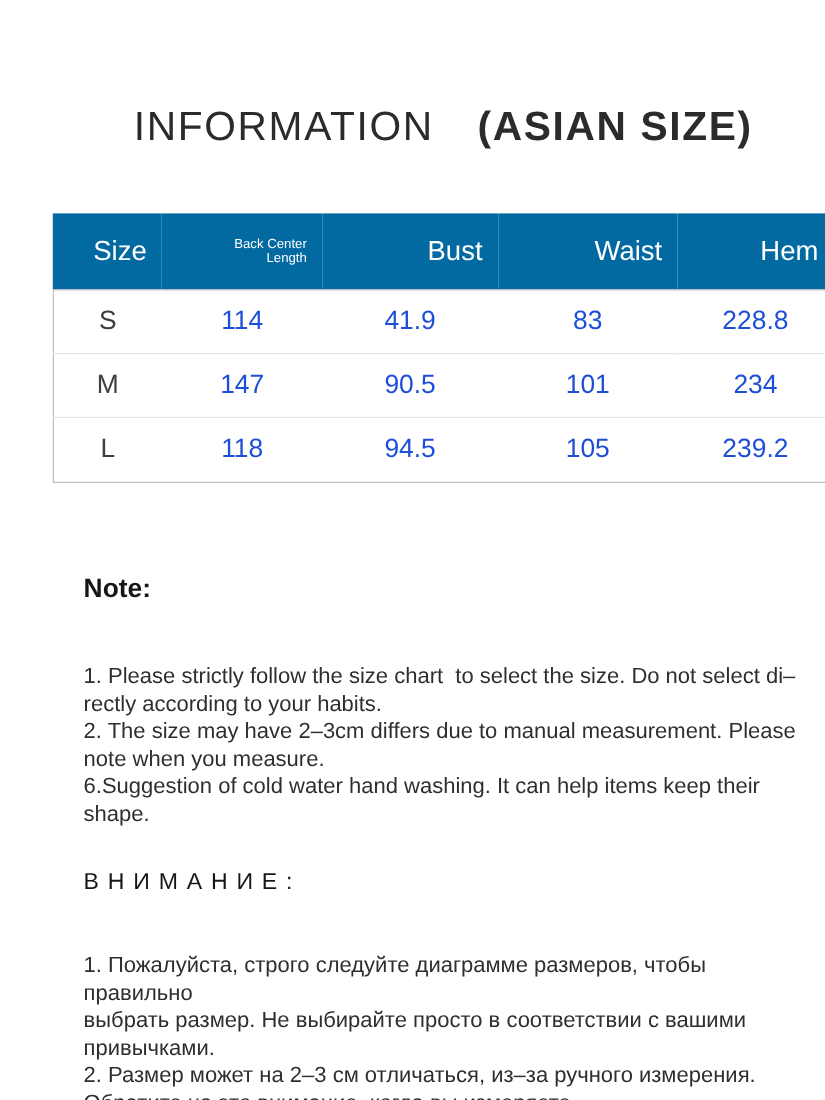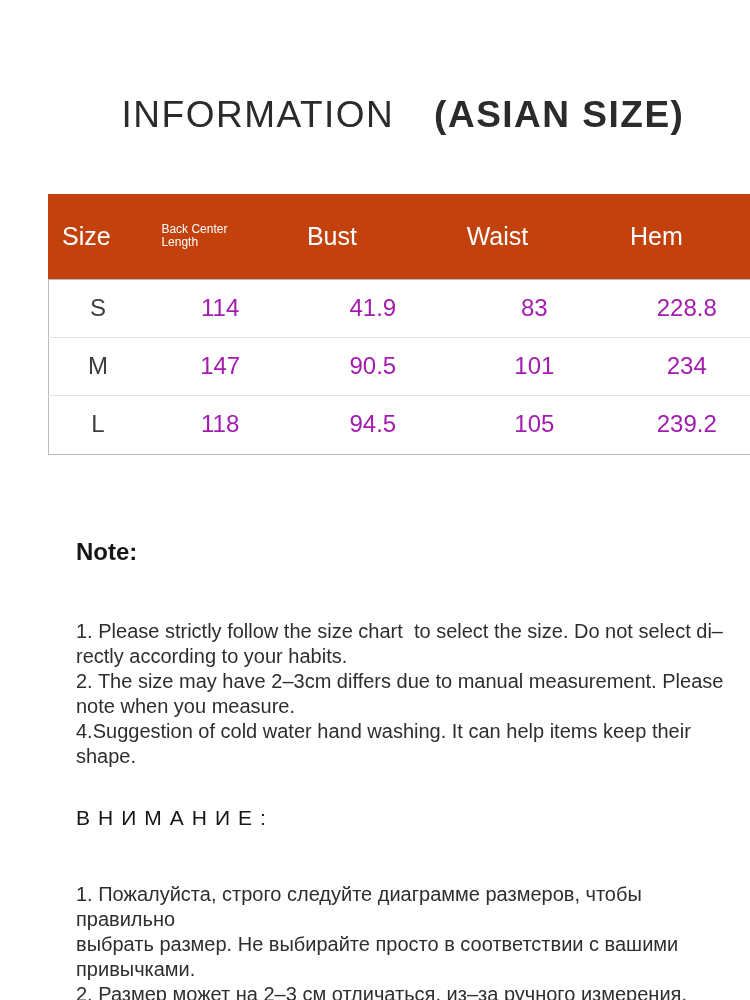--- a/index.html
+++ b/index.html
@@ -26,46 +26,46 @@
   .title .bold  { font-weight: bold; }
 
   
   table.size-table {
     width: 711px;
     margin: 42px auto 0 auto;
     border-collapse: collapse;
     table-layout: fixed;
   }
   .size-table thead th {
-    background: #c2410c;
+    background: #0369a1;
     color: #ffffff;
     font-weight: normal;
     font-size: 25px;
-    height: 85px;
-    text-align: left;
+    height: 69px;
+    text-align: right;
     vertical-align: middle;
     white-space: pre-line;
     line-height: 1.1;
   }
   .size-table thead th.small-head { font-size: 12px; }
   .size-table col.c1 { width: 14%; }
   .size-table col.c2 { width: 20.5%; }
   .size-table col.c3 { width: 22.5%; }
   .size-table col.c4 { width: 23%; }
   .size-table col.c5 { width: 20%; }
 
   .size-table tbody { border: 1px solid #b9b9b9; }
   .size-table tbody tr { border-bottom: 1px solid #e2e2e2; }
   .size-table tbody tr:last-child { border-bottom: none; }
   .size-table tbody td {
     height: 58px;
     text-align: center;
     vertical-align: middle;
     font-size: 24px;
-    color: #a21caf;
+    color: #1d4ed8;
   }
   .size-table tbody td.size-col { color: #3e3e40; }
   .size-table tbody tr:last-child td { padding-bottom: 16px; }
 
   
   .notes { padding: 0 20px; color: #2b2b2b; }
   .note-heading {
     margin-top: 68px;
     font-size: 24px;
     line-height: 30px;
@@ -138,21 +138,21 @@
       </tr>
     </tbody>
   </table>
 
   <div class="notes">
     <h2 class="note-heading">Note:</h2>
     <div class="note-body en">1. Please strictly follow the size chart  to select the size. Do not select di–
 rectly according to your habits.
 2. The size may have 2–3cm differs due to manual measurement. Please
 note when you measure.
-4.Suggestion of cold water hand washing. It can help items keep their
+6.Suggestion of cold water hand washing. It can help items keep their
 shape.</div>
 
     <h2 class="attention-heading">ВНИМАНИЕ:</h2>
     <div class="note-body ru">1. Пожалуйста, строго следуйте диаграмме размеров, чтобы правильно
 выбрать размер. Не выбирайте просто в соответствии с вашими
 привычками.
 2. Размер может на 2–3 см отличаться, из–за ручного измерения.
 Обратите на это внимание, когда вы измеряете.
 3.Желательно стирать вручную в холодной воде. Это поможет
 сохранить форму и качество вещей.</div>

